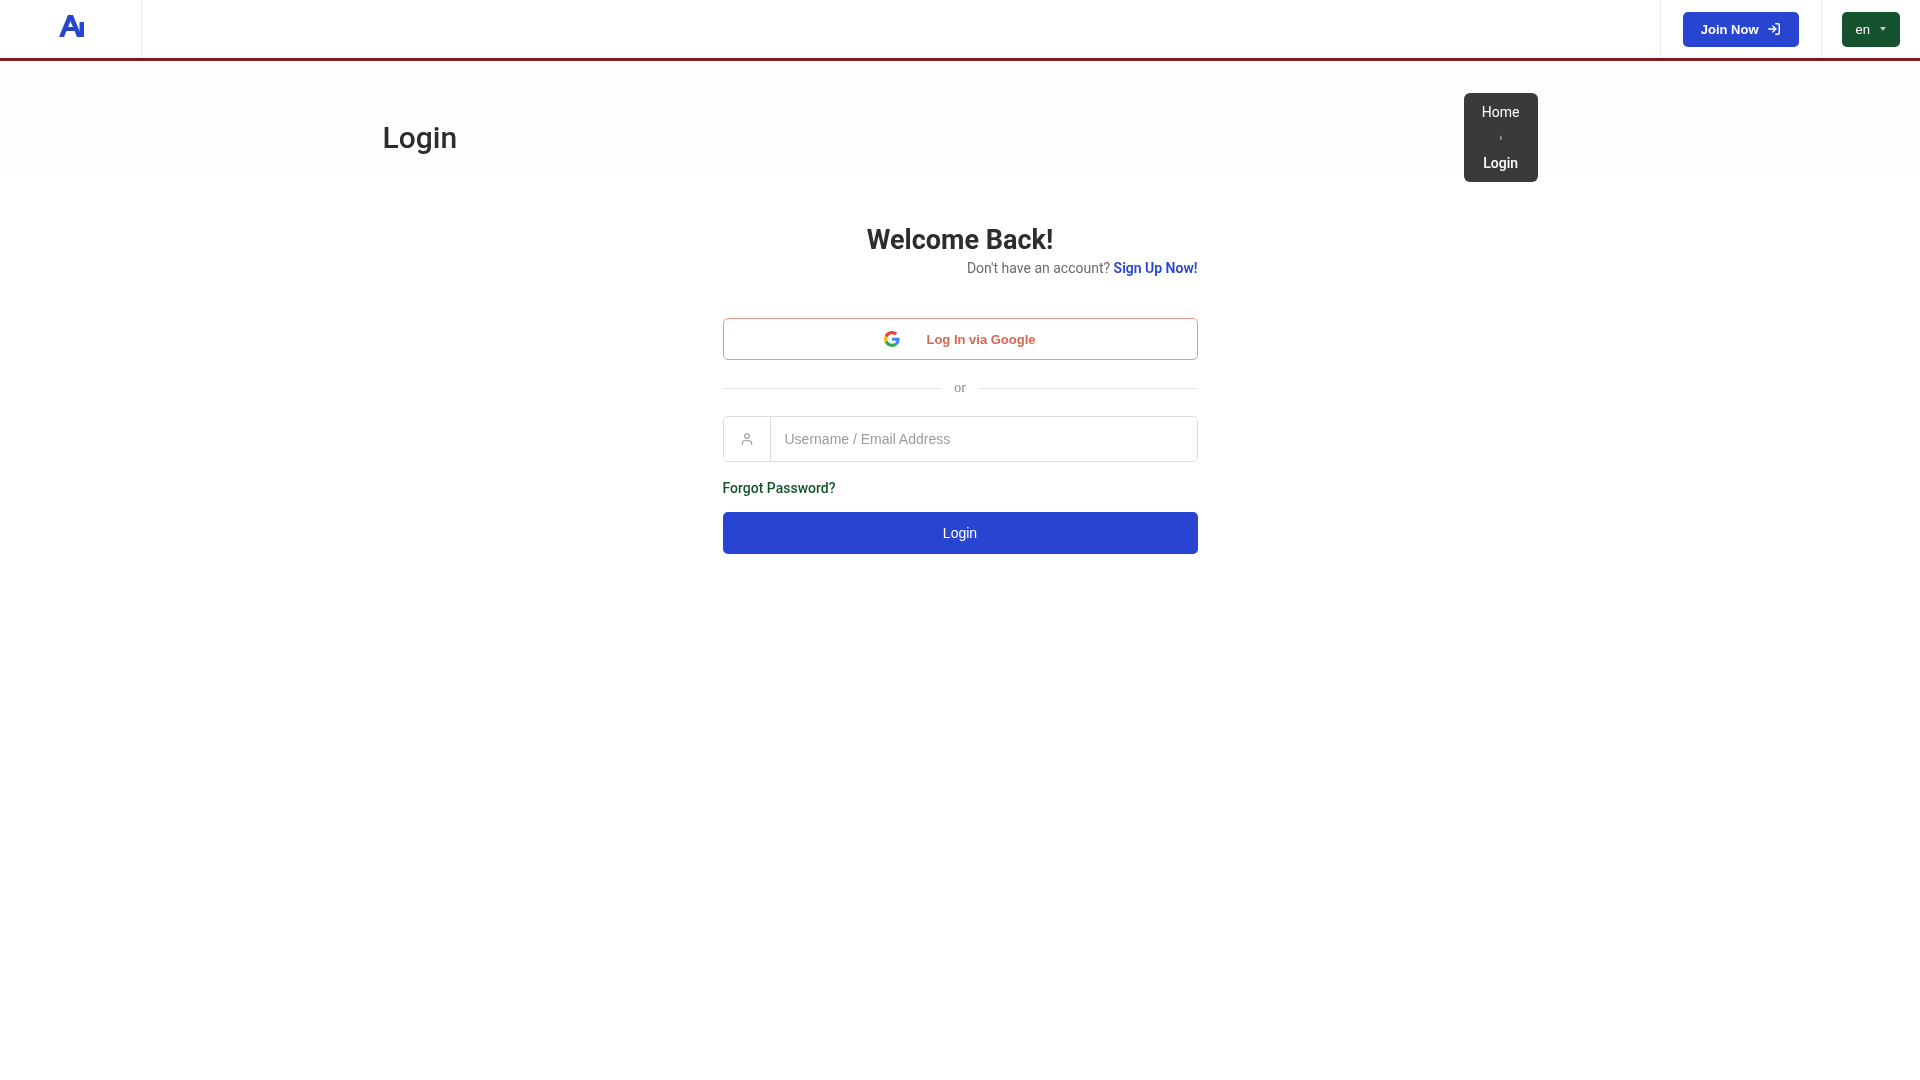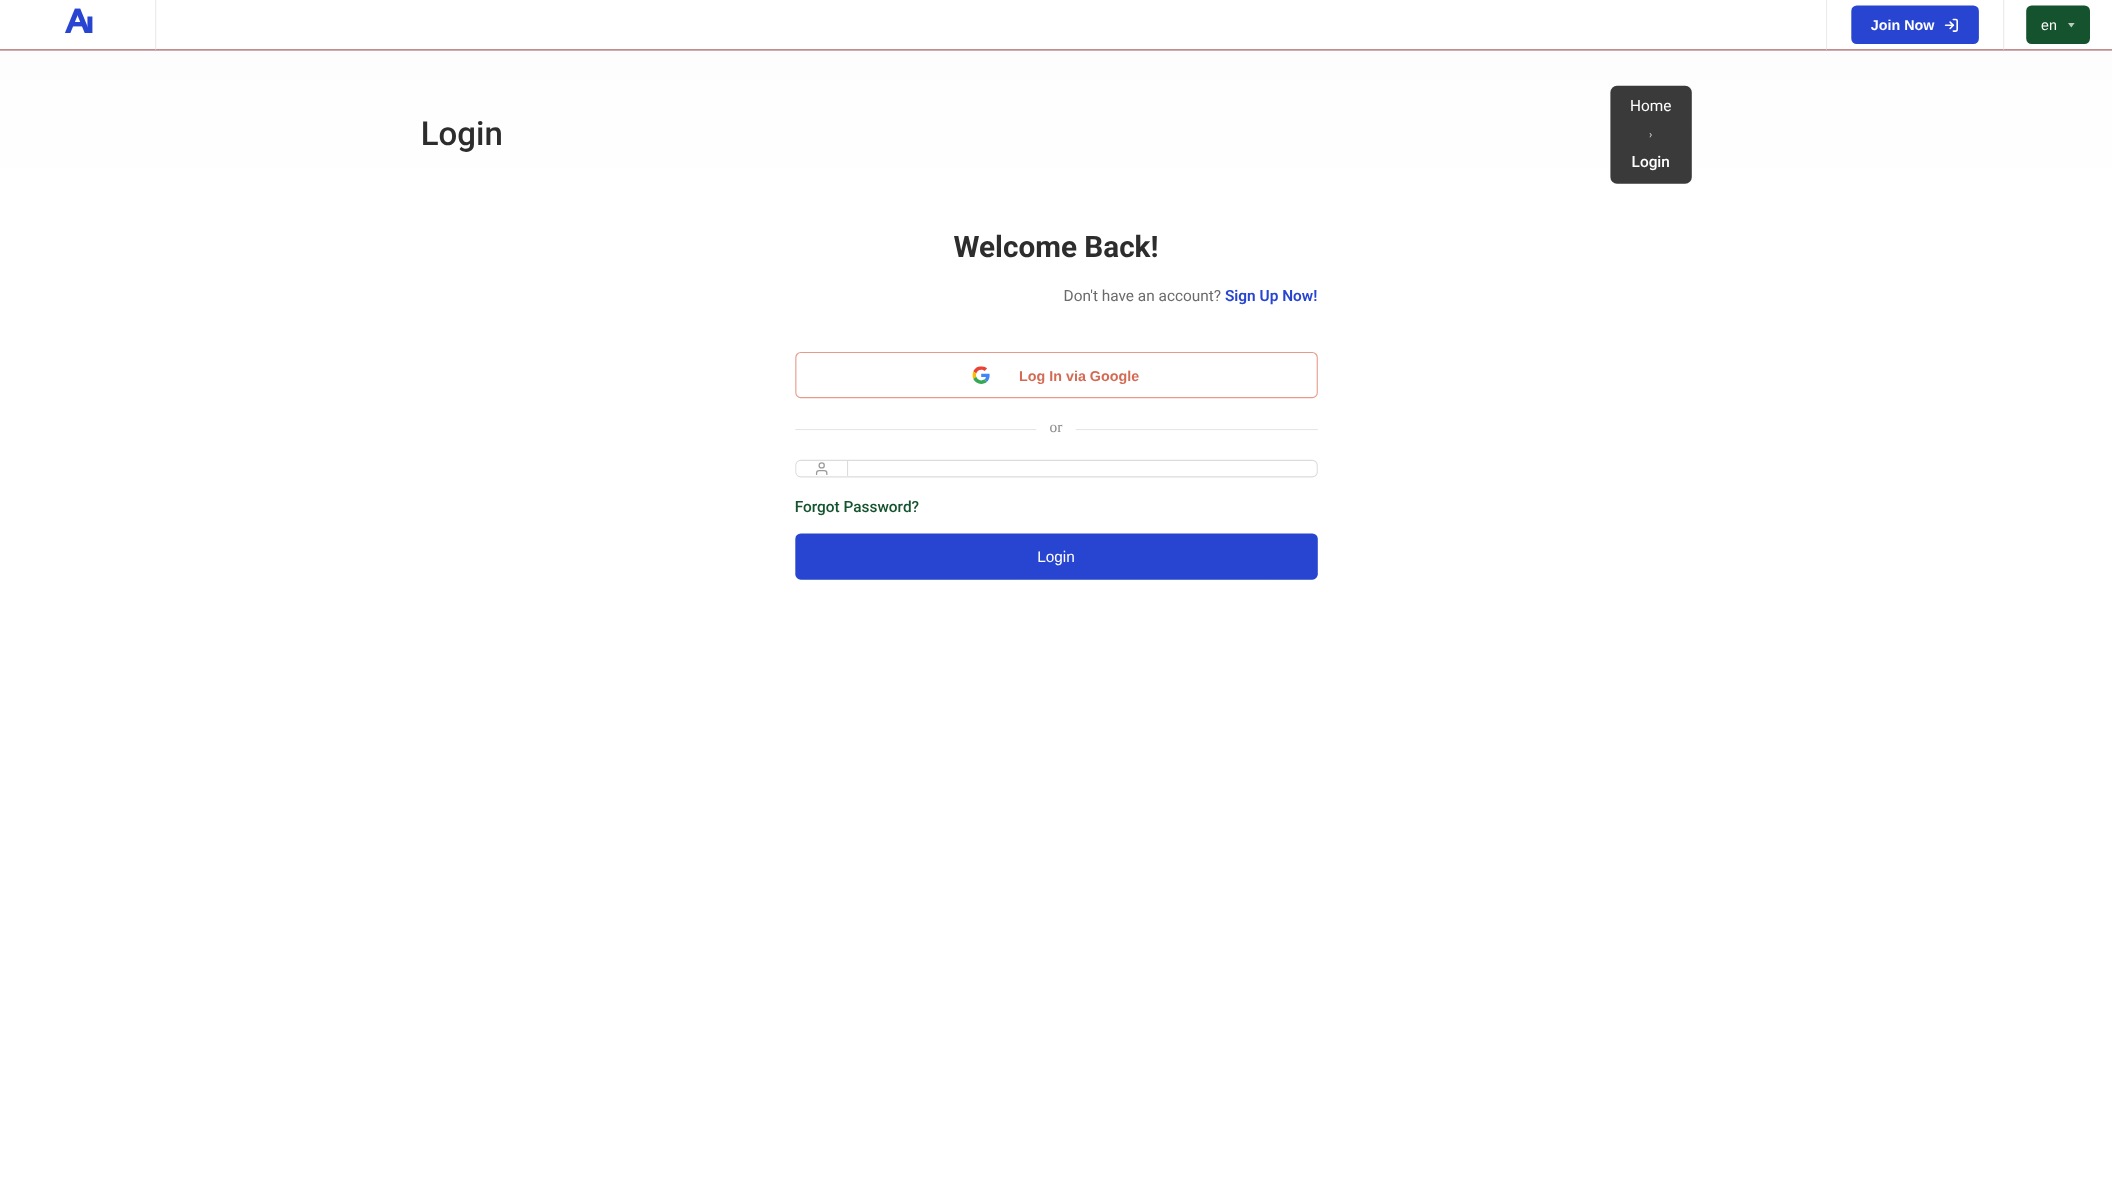--- a/index.html
+++ b/index.html
@@ -12,25 +12,25 @@
       font-family: -apple-system, BlinkMacSystemFont, "Segoe UI", Roboto, "Helvetica Neue", Arial, sans-serif;
       background: #ffffff;
       color: #2d2d2d;
       width: 1920px;
       height: 1080px;
       overflow: hidden;
     }
     
     
     .header {
-      height: 46px;
+      height: 61px;
       display: flex;
       align-items: center;
       justify-content: space-between;
-      border-bottom: 1px solid #7f1d1d;
+      border-bottom: 3px solid #7f1d1d;
       background: #ffffff;
     }
     
     .header-left {
       display: flex;
       align-items: center;
       height: 100%;
     }
     
     .logo-container {
@@ -172,21 +172,21 @@
     
     .form-wrap {
       width: 475px;
     }
     
     .welcome-title {
       text-align: center;
       font-size: 27px;
       font-weight: 700;
       color: #2d2d2d;
-      margin-bottom: 21px;
+      margin-bottom: 4px;
     }
     
     .welcome-sub {
       text-align: right;
       font-size: 14px;
       color: #6b6b6b;
       margin-bottom: 42px;
     }
     
     .signup-link {
@@ -368,20 +368,21 @@
       <span class="divider-text">or</span>
     </div>
     
     <div class="input-group">
       <span class="input-addon">
         <svg viewBox="0 0 24 24" fill="none" stroke="currentColor" stroke-width="2" stroke-linecap="round" stroke-linejoin="round">
           <path d="M20 21v-2a4 4 0 0 0-4-4H8a4 4 0 0 0-4 4v2"></path>
           <circle cx="12" cy="7" r="4"></circle>
         </svg>
       </span>
+      <input type="text" class="text-input" placeholder="Username / Email Address" style="">
     </div>
     
     
     <a class="forgot-link">Forgot Password?</a>
     
     <button class="login-btn">Login</button>
   </div>
 </main>
 
 </body></html>

